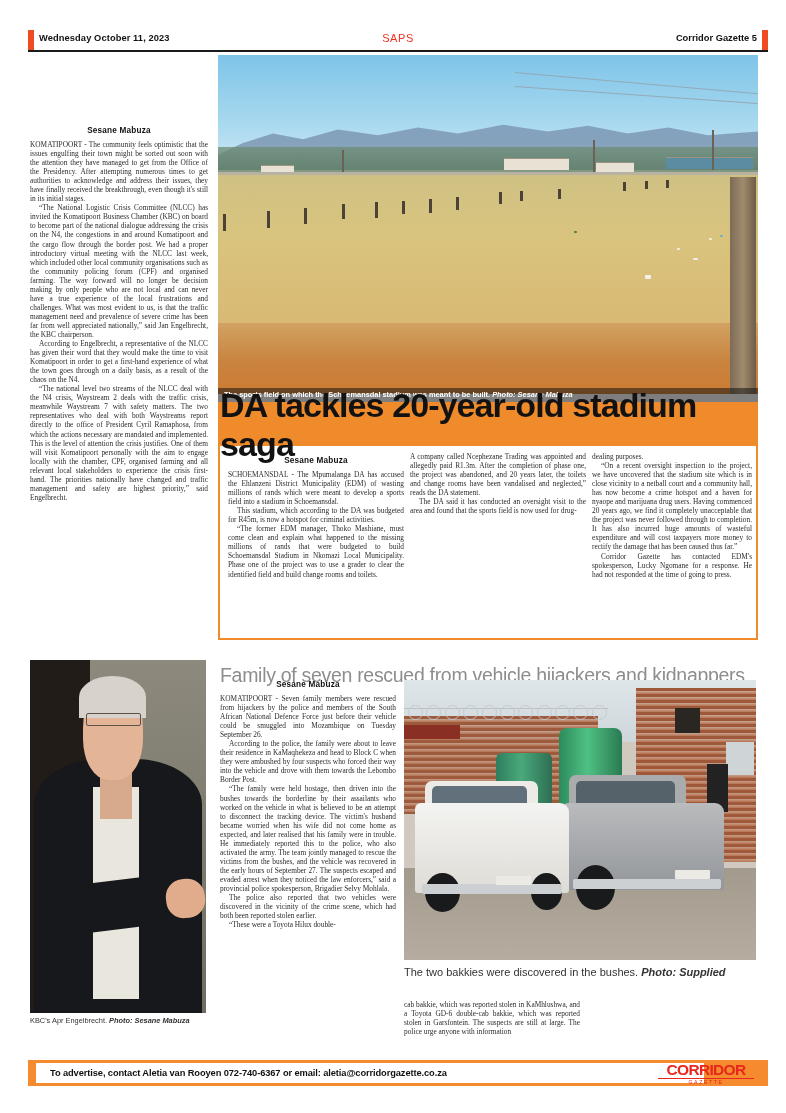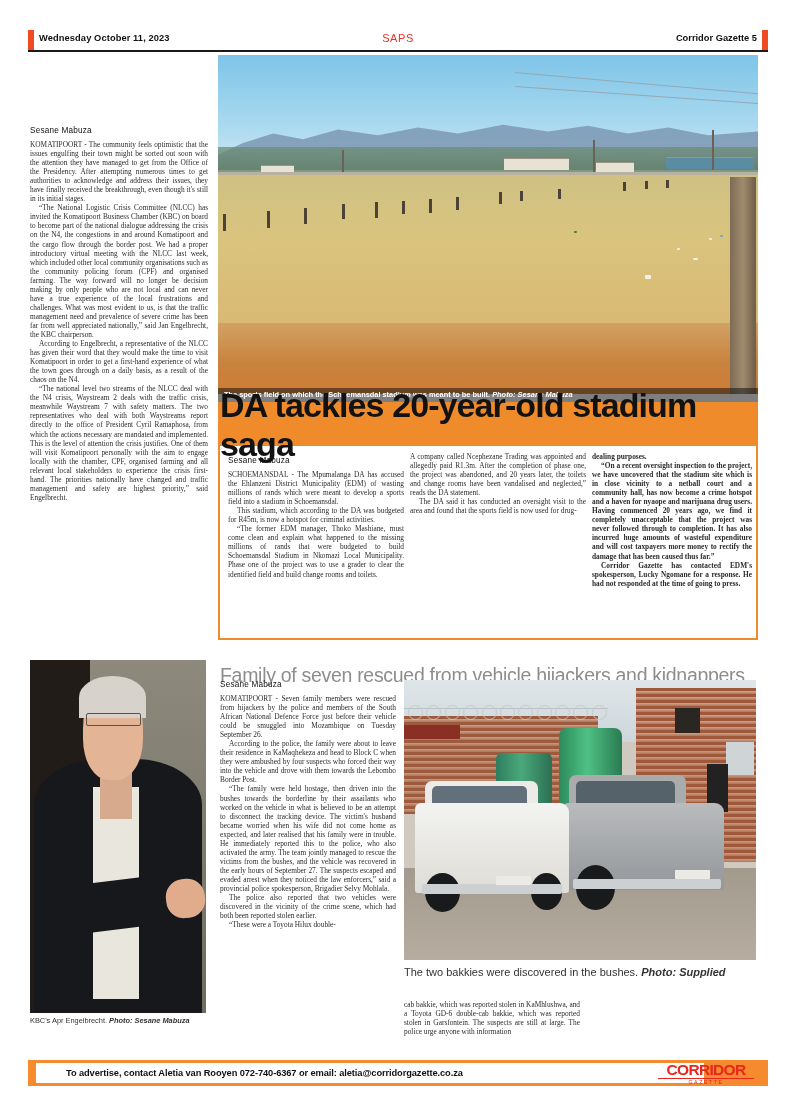--- a/index.html
+++ b/index.html
@@ -23,21 +23,21 @@
   
   .body-col{
     font-family:"Liberation Serif", serif;
     font-size:7.35px;line-height:9.05px;color:#2b2b2b;
     text-align:justify;
   }
   .body-col p{margin:0;text-indent:9px;}
   .body-col p.noind{text-indent:0;}
   .byline{
     font-family:"Liberation Sans", sans-serif;
-    font-size:8.2px;font-weight:normal;color:#111;text-align:left;
+    font-size:8.2px;font-weight:bold;color:#111;text-align:center;
     margin:0 0 6px 0;letter-spacing:0.2px;
   }
   .kicker-head{
     font-family:"Liberation Sans", sans-serif;
     font-weight:300;color:#8d8d8d;
   }
 
   
   .a1-head{
     position:absolute;left:30px;top:56px;width:190px;
@@ -78,21 +78,21 @@
   .a2-box{position:absolute;left:218px;top:402px;width:540px;height:238px;
     border:2.5px solid #f08b2c;box-sizing:border-box;background:#fff;}
   .a2-headband{position:absolute;left:0;top:0;width:100%;height:42px;background:#f08b2c;}
   .a2-head{position:absolute;left:0;top:0;width:100%;height:42px;
     display:flex;align-items:center;justify-content:center;
     font-family:"Liberation Sans", sans-serif;font-weight:bold;font-size:34px;
     color:#121212;letter-spacing:-0.9px;}
   .a2-byline{position:absolute;left:8px;top:52px;width:176px;}
   .a2-c1{position:absolute;left:8px;top:66px;width:176px;height:164px;}
   .a2-c2{position:absolute;left:190px;top:48px;width:176px;height:182px;}
-  .a2-c3{position:absolute;left:372px;top:48px;width:160px;height:182px;font-weight:bold;}
+  .a2-c3{position:absolute;left:372px;top:48px;width:160px;height:182px;}
   .pullquote{
     font-family:"Liberation Sans", sans-serif;
     font-size:10px;line-height:12.6px;color:#222;text-align:center;
     margin:7px 0 7px 0;
   }
 
   
   .a3-head{position:absolute;left:220px;top:648px;width:540px;
     font-size:19.5px;line-height:22px;color:#8d8d8d;font-weight:400;letter-spacing:-0.3px;
     white-space:nowrap;}
@@ -163,21 +163,21 @@
   .photo3 .wheel{position:absolute;background:#191a1c;border-radius:50%;}
   .photo3 .bumper{position:absolute;height:3.5%;background:#cdd0d2;border-radius:2px;}
   .photo3 .plate{position:absolute;height:3.2%;background:#eceae4;border-radius:1px;}
   .cap3{position:absolute;left:404px;top:966px;width:356px;
     font-family:"Liberation Sans", sans-serif;font-size:11px;color:#333;}
   .cap3 em{font-style:italic;font-weight:bold;}
 
   
   .adbar{position:absolute;left:28px;top:1060px;width:740px;height:26px;background:#f58a2e;}
   .adbar-inner{position:absolute;left:8px;top:3px;width:668px;height:20px;background:#fff;
-    display:flex;align-items:center;padding-left:30px;box-sizing:border-box;}
+    display:flex;align-items:center;padding-left:14px;box-sizing:border-box;}
   .adbar-text{font-family:"Liberation Sans", sans-serif;font-size:9.3px;font-weight:bold;color:#111;letter-spacing:-0.1px;}
   .adlogo{position:absolute;right:14px;top:2px;width:96px;height:22px;text-align:center;}
   .adlogo .c{font-family:"Liberation Sans", sans-serif;font-weight:bold;font-size:15.5px;
     color:#e8261c;letter-spacing:-0.7px;line-height:15px;}
   .adlogo .g{font-family:"Liberation Sans", sans-serif;font-size:5.2px;color:#e8261c;
     letter-spacing:1.6px;line-height:7px;}
   .adlogo .bar{width:100%;height:1.4px;background:#e8261c;margin:0.5px 0;}
 </style>
 </head>
 <body>

